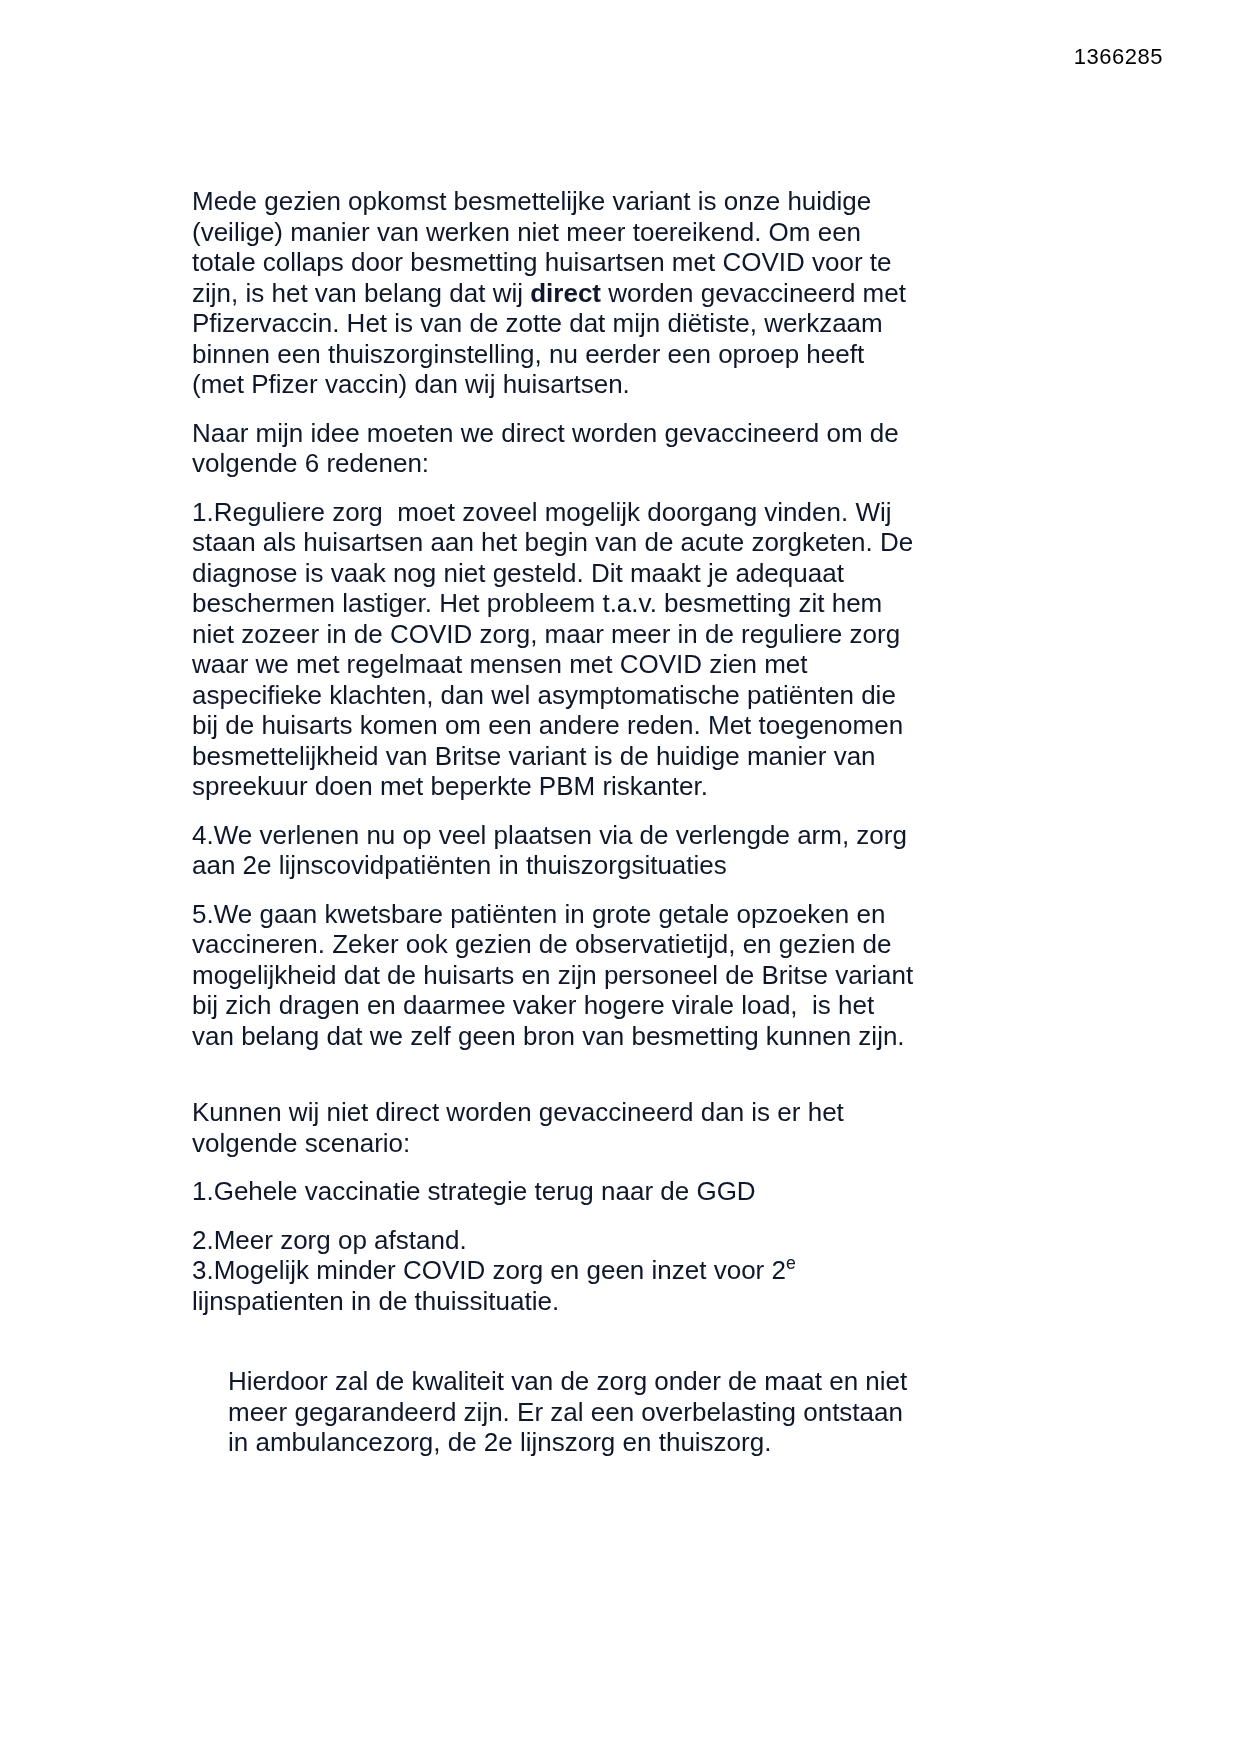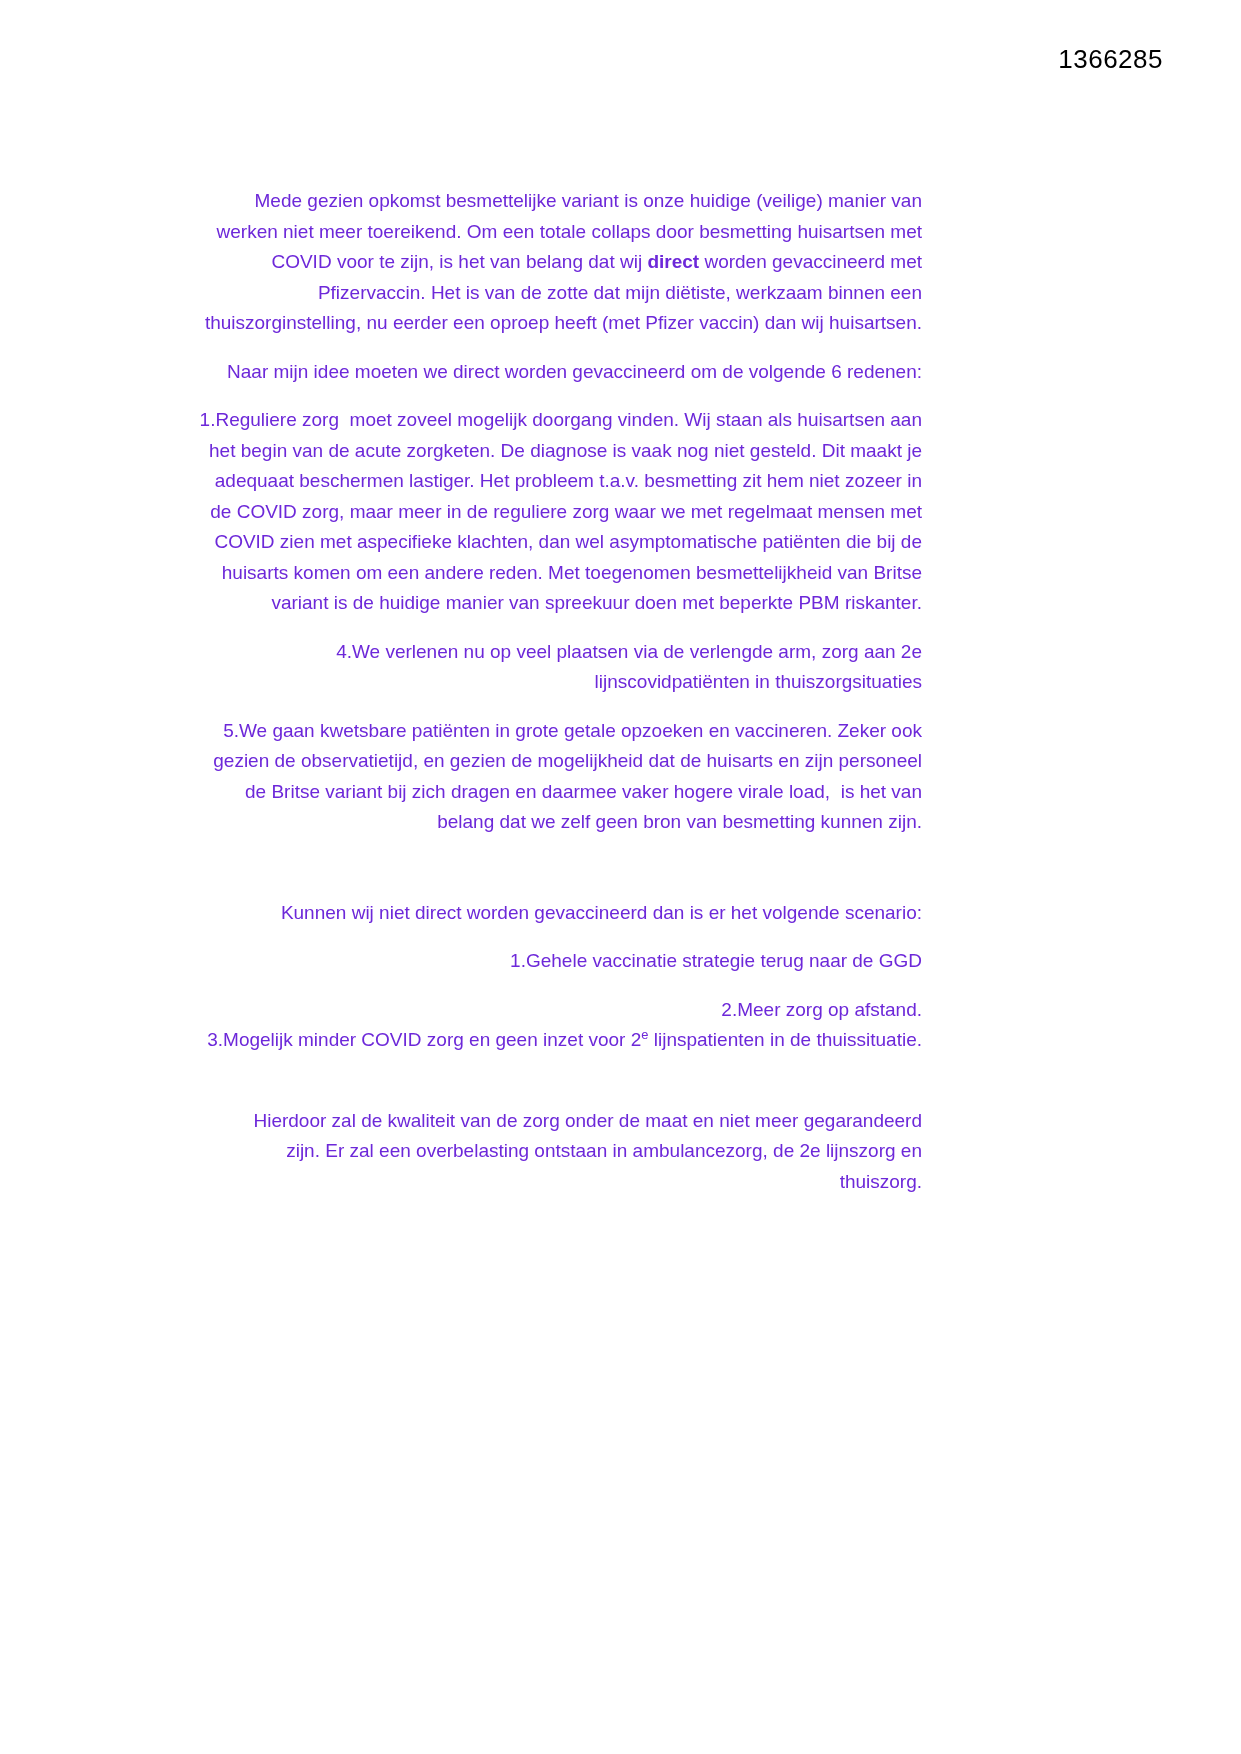--- a/index.html
+++ b/index.html
@@ -25,42 +25,42 @@
     position: absolute;
     top: 44px;
     right: 0;
     width: 100%;
     text-align: right;
     padding-right: 78px;
     box-sizing: border-box;
   }
   .doc-ref {
     font-family: "Liberation Sans", sans-serif;
-    font-size: 26px;
+    font-size: 22px;
     letter-spacing: 0.5px;
     color: #000000;
     line-height: 1.2;
   }
   .body-block {
     position: absolute;
     top: 186px;
     left: 192px;
     width: 730px;
   }
   p.para {
     margin: 0 0 18px 0;
-    font-size: 19px;
+    font-size: 26px;
     line-height: 30.5px;
-    color: #6d28d9;
-    text-align: right;
+    color: #0f172a;
+    text-align: left;
     white-space: pre-wrap;
     font-weight: 400;
   }
   p.para.spacer-before {
-    margin-top: 60px;
+    margin-top: 46px;
   }
   p.para.tight {
     margin-bottom: 0;
   }
   p.para.closing {
     margin-top: 50px;
     margin-left: 36px;
   }
   b.strong {
     font-weight: 700;

